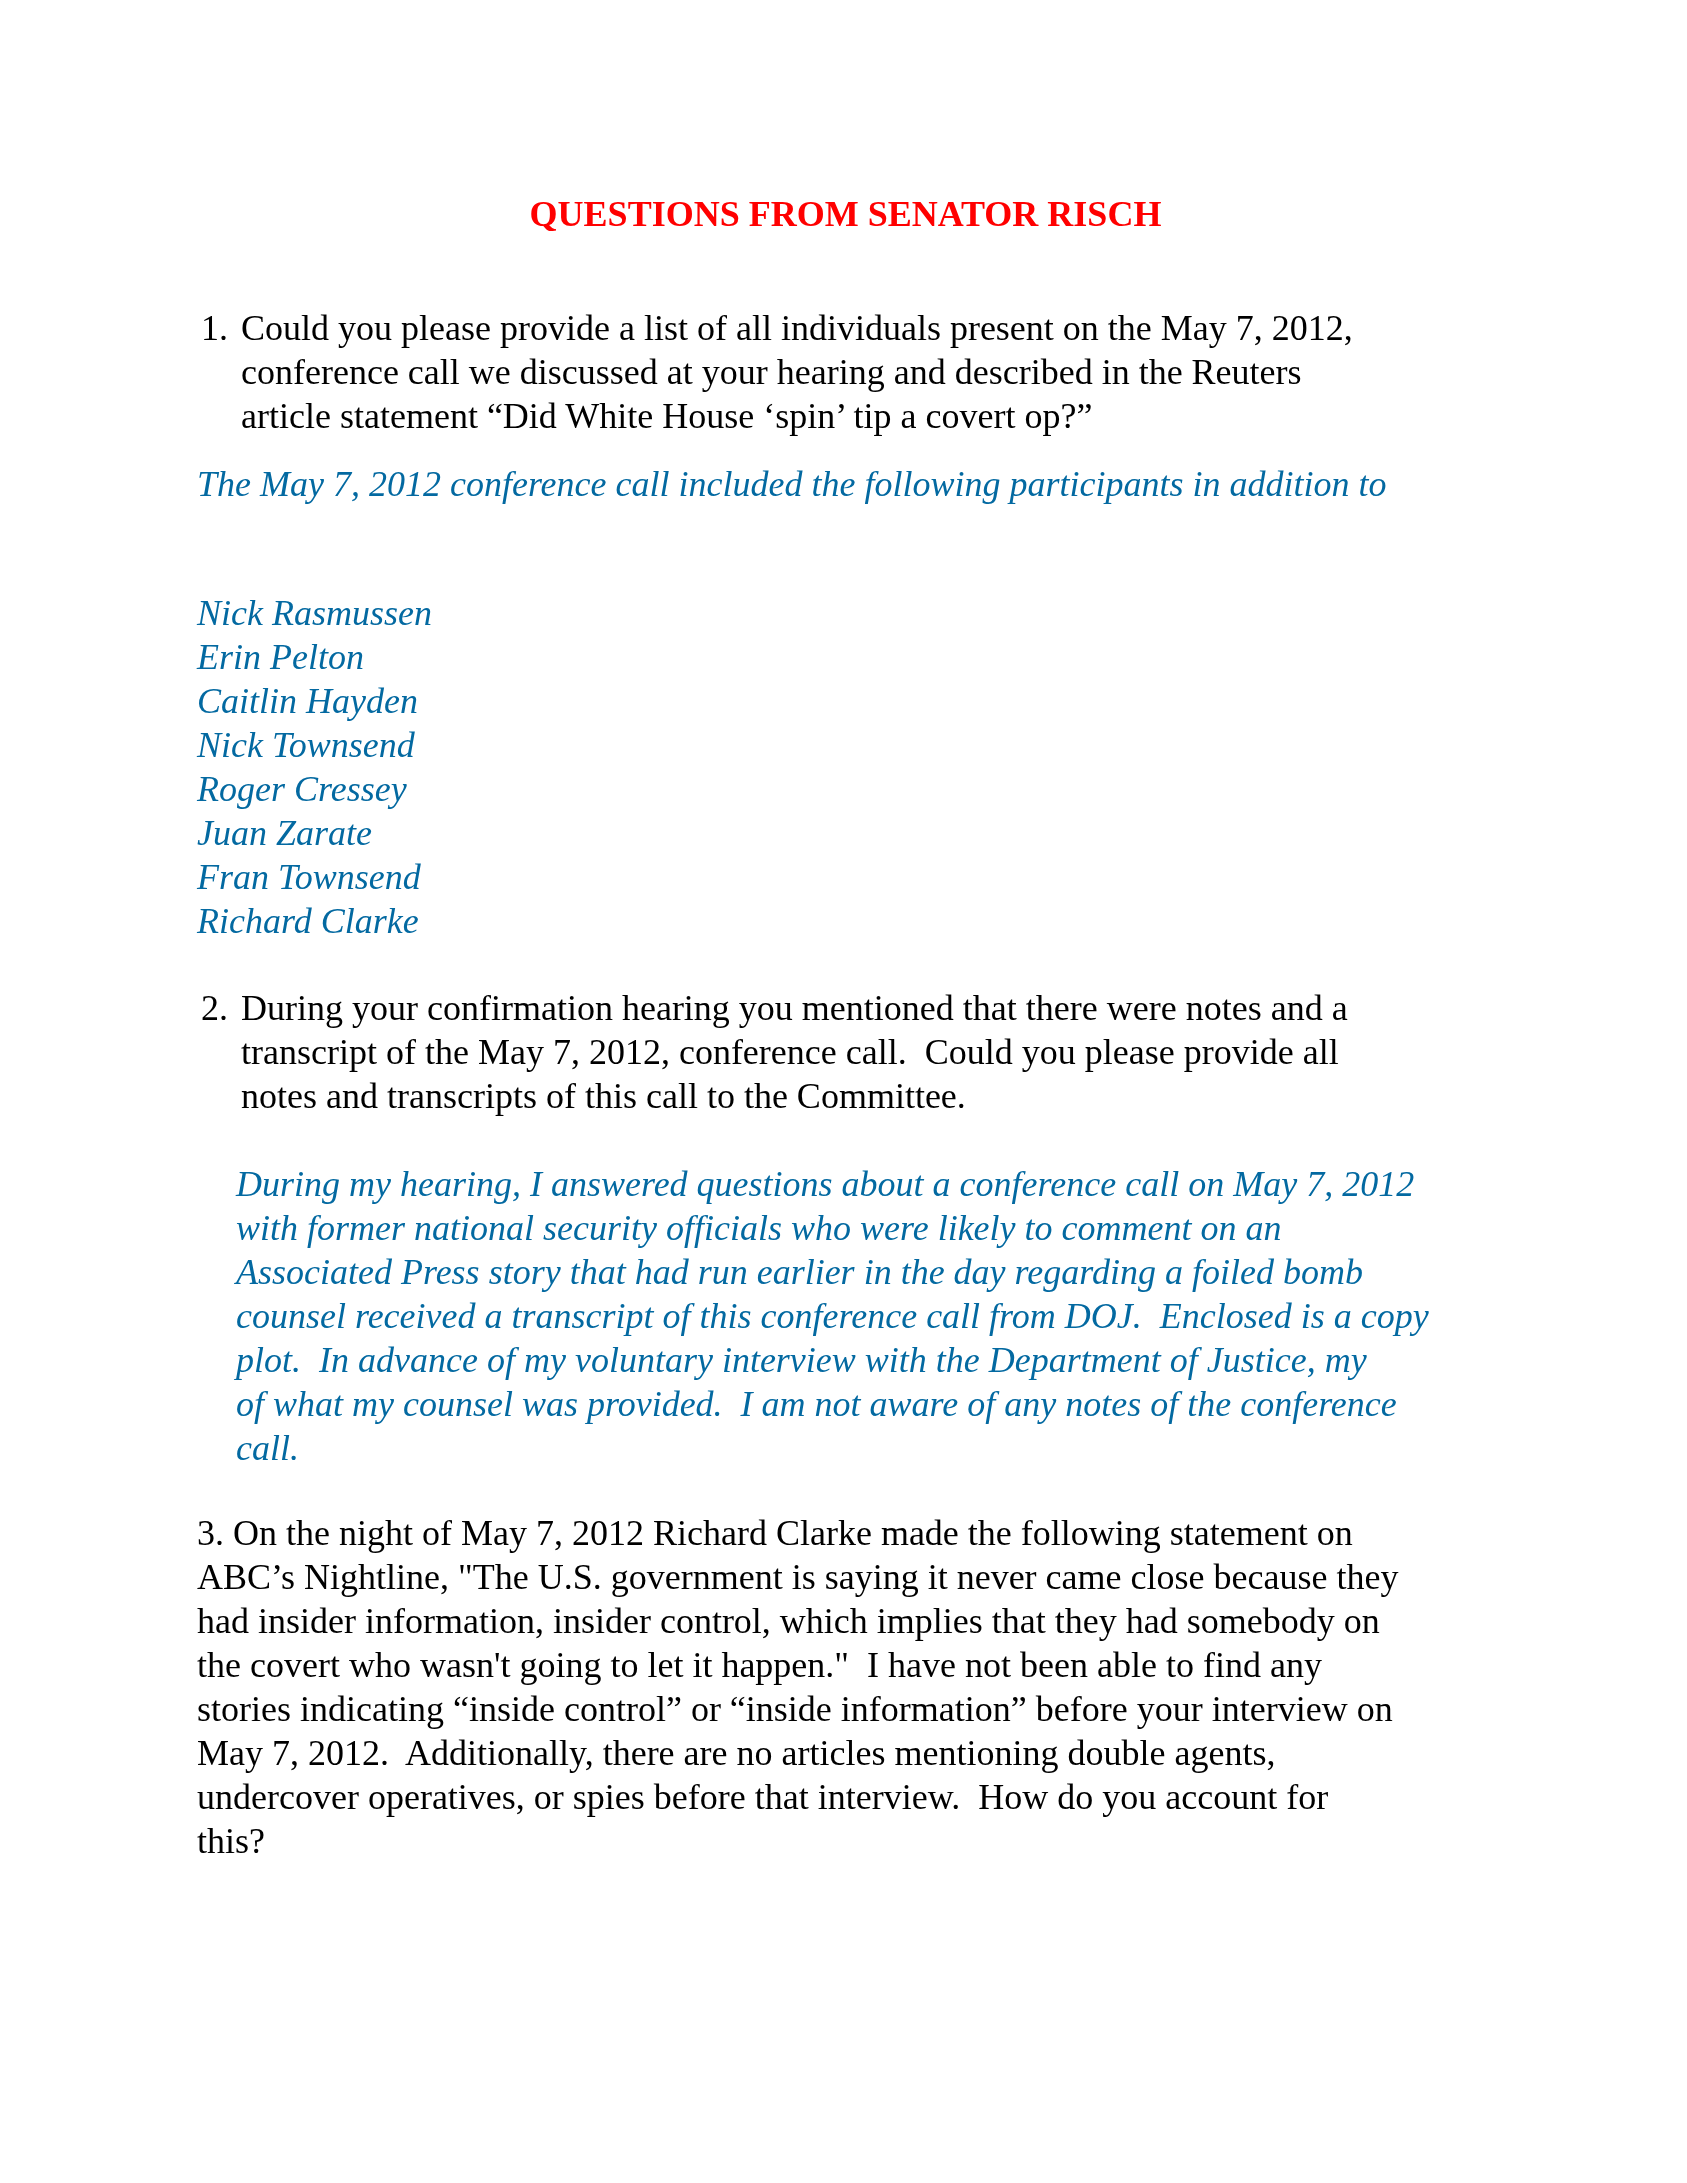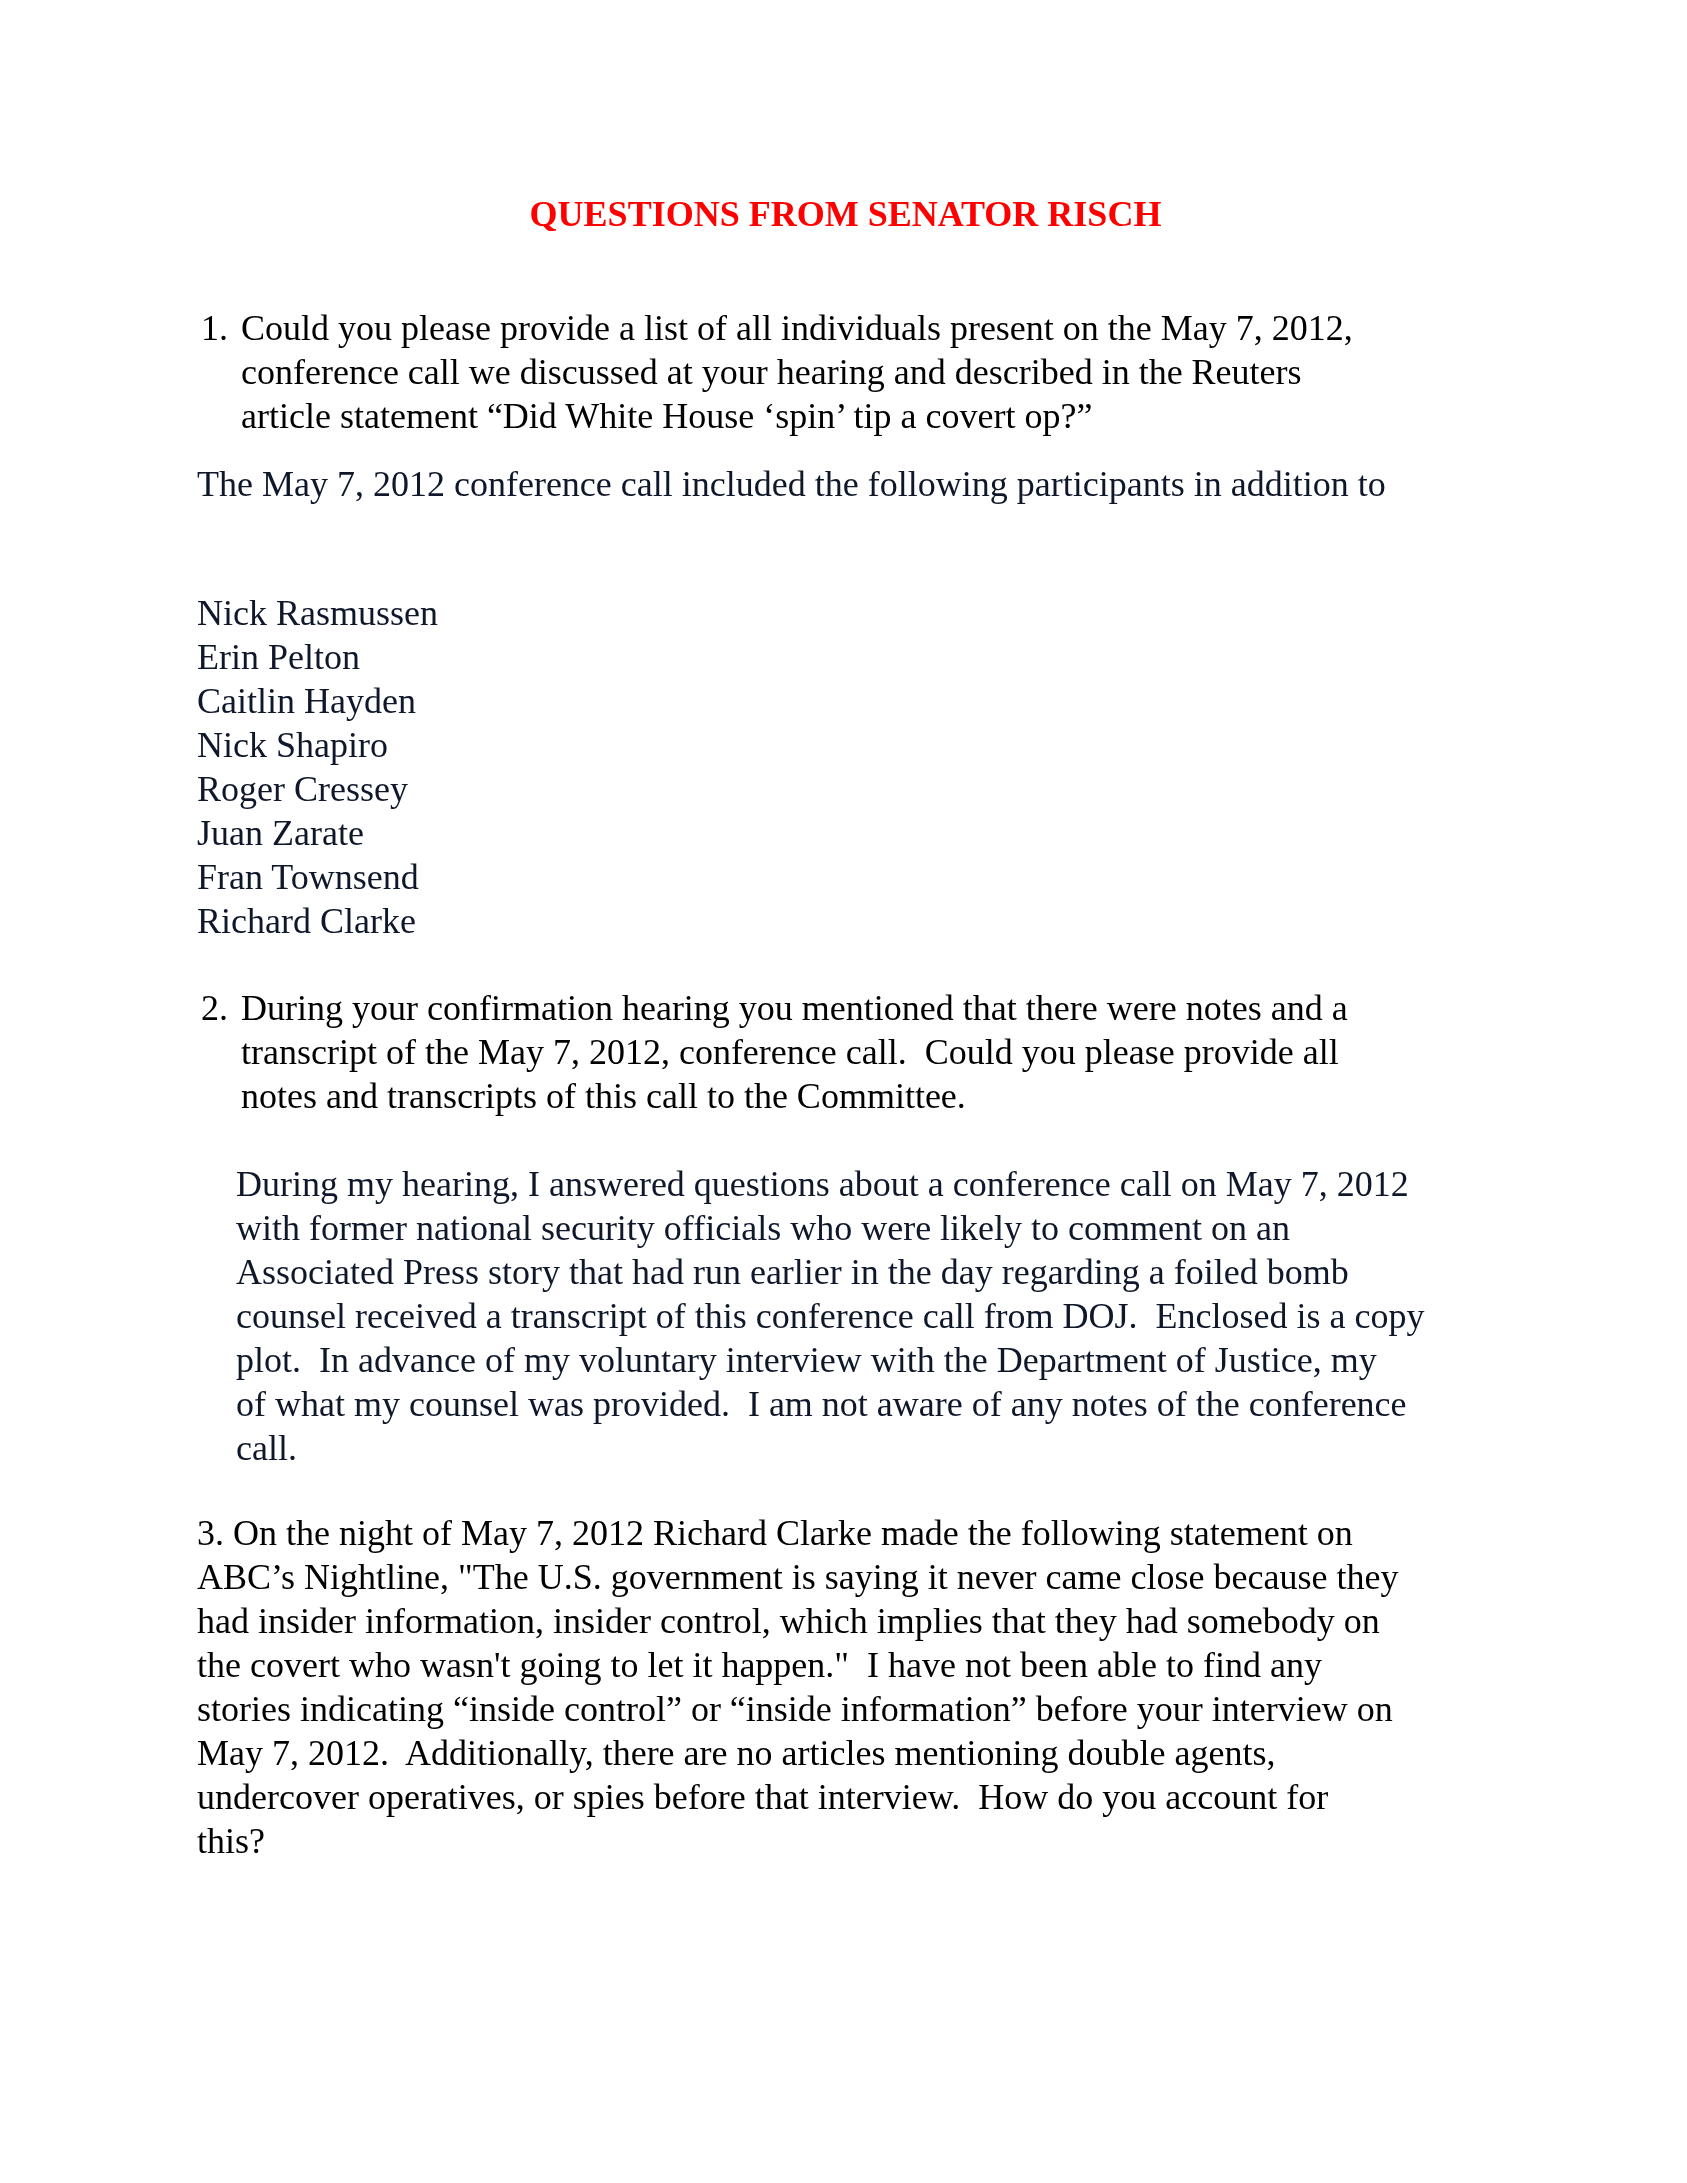--- a/index.html
+++ b/index.html
@@ -39,21 +39,21 @@
       position: absolute;
       left: 0;
       width: 1297px;
     }
     .line {
       display: block;
       white-space: pre;
       height: 44px;
     }
     .question .line { color: #000000; }
-    .answer .line { color: #0f172a; }
+    .answer .line { color: #0369a1; font-style: italic; }
     .numbered {
       position: absolute;
       left: 0;
       width: 1297px;
     }
     .numbered .num {
       position: absolute;
       left: 4px;
       top: 0;
       white-space: pre;
@@ -82,21 +82,21 @@
   </div>
 
   <div class="block answer" style="top:462px;">
     <span class="line">The May 7, 2012 conference call included the following participants in addition to</span>
   </div>
 
   <div class="block answer" style="top:591px;">
     <span class="line">Nick Rasmussen</span>
     <span class="line">Erin Pelton</span>
     <span class="line">Caitlin Hayden</span>
-    <span class="line">Nick Shapiro</span>
+    <span class="line">Nick Townsend</span>
     <span class="line">Roger Cressey</span>
     <span class="line">Juan Zarate</span>
     <span class="line">Fran Townsend</span>
     <span class="line">Richard Clarke</span>
   </div>
 
   <div class="numbered question" style="top:986px;">
     <span class="num line">2.</span>
     <div class="body">
       <span class="line">During your confirmation hearing you mentioned that there were notes and a</span>

